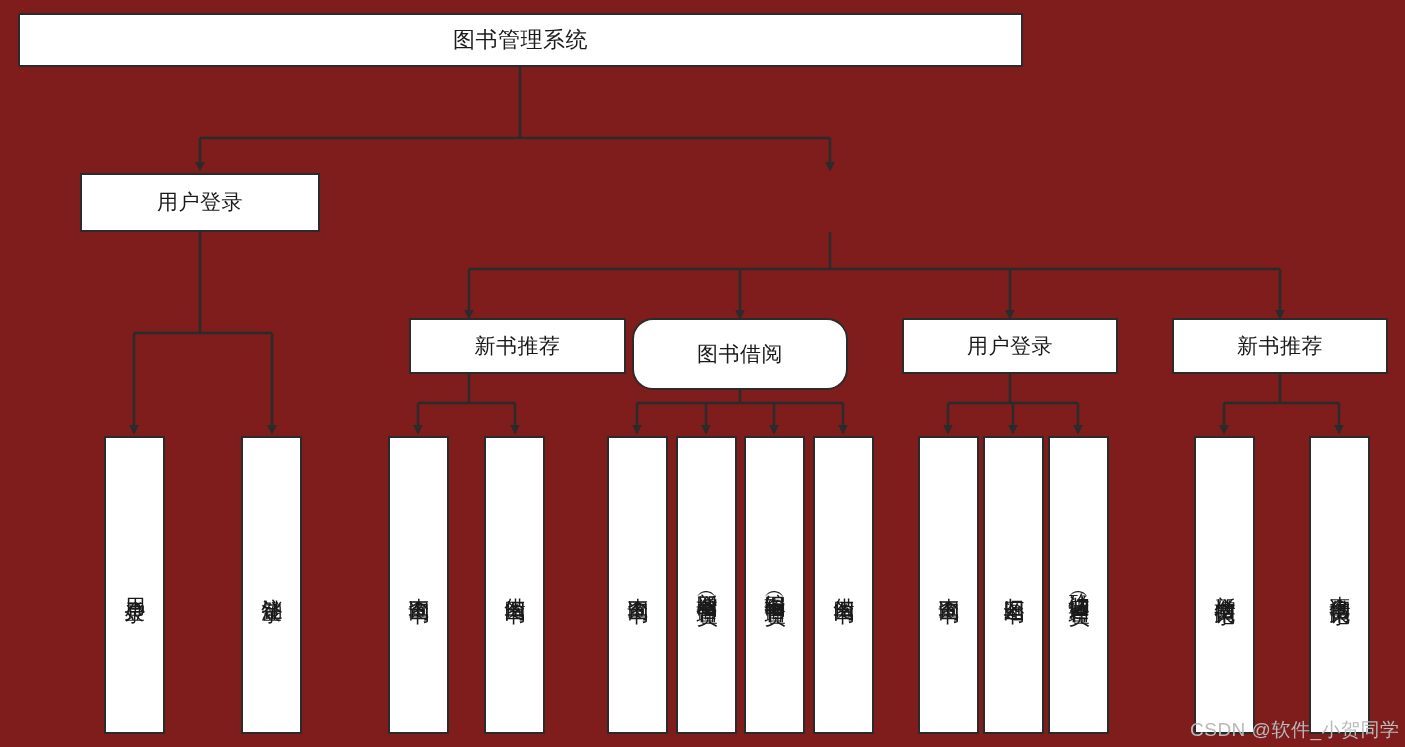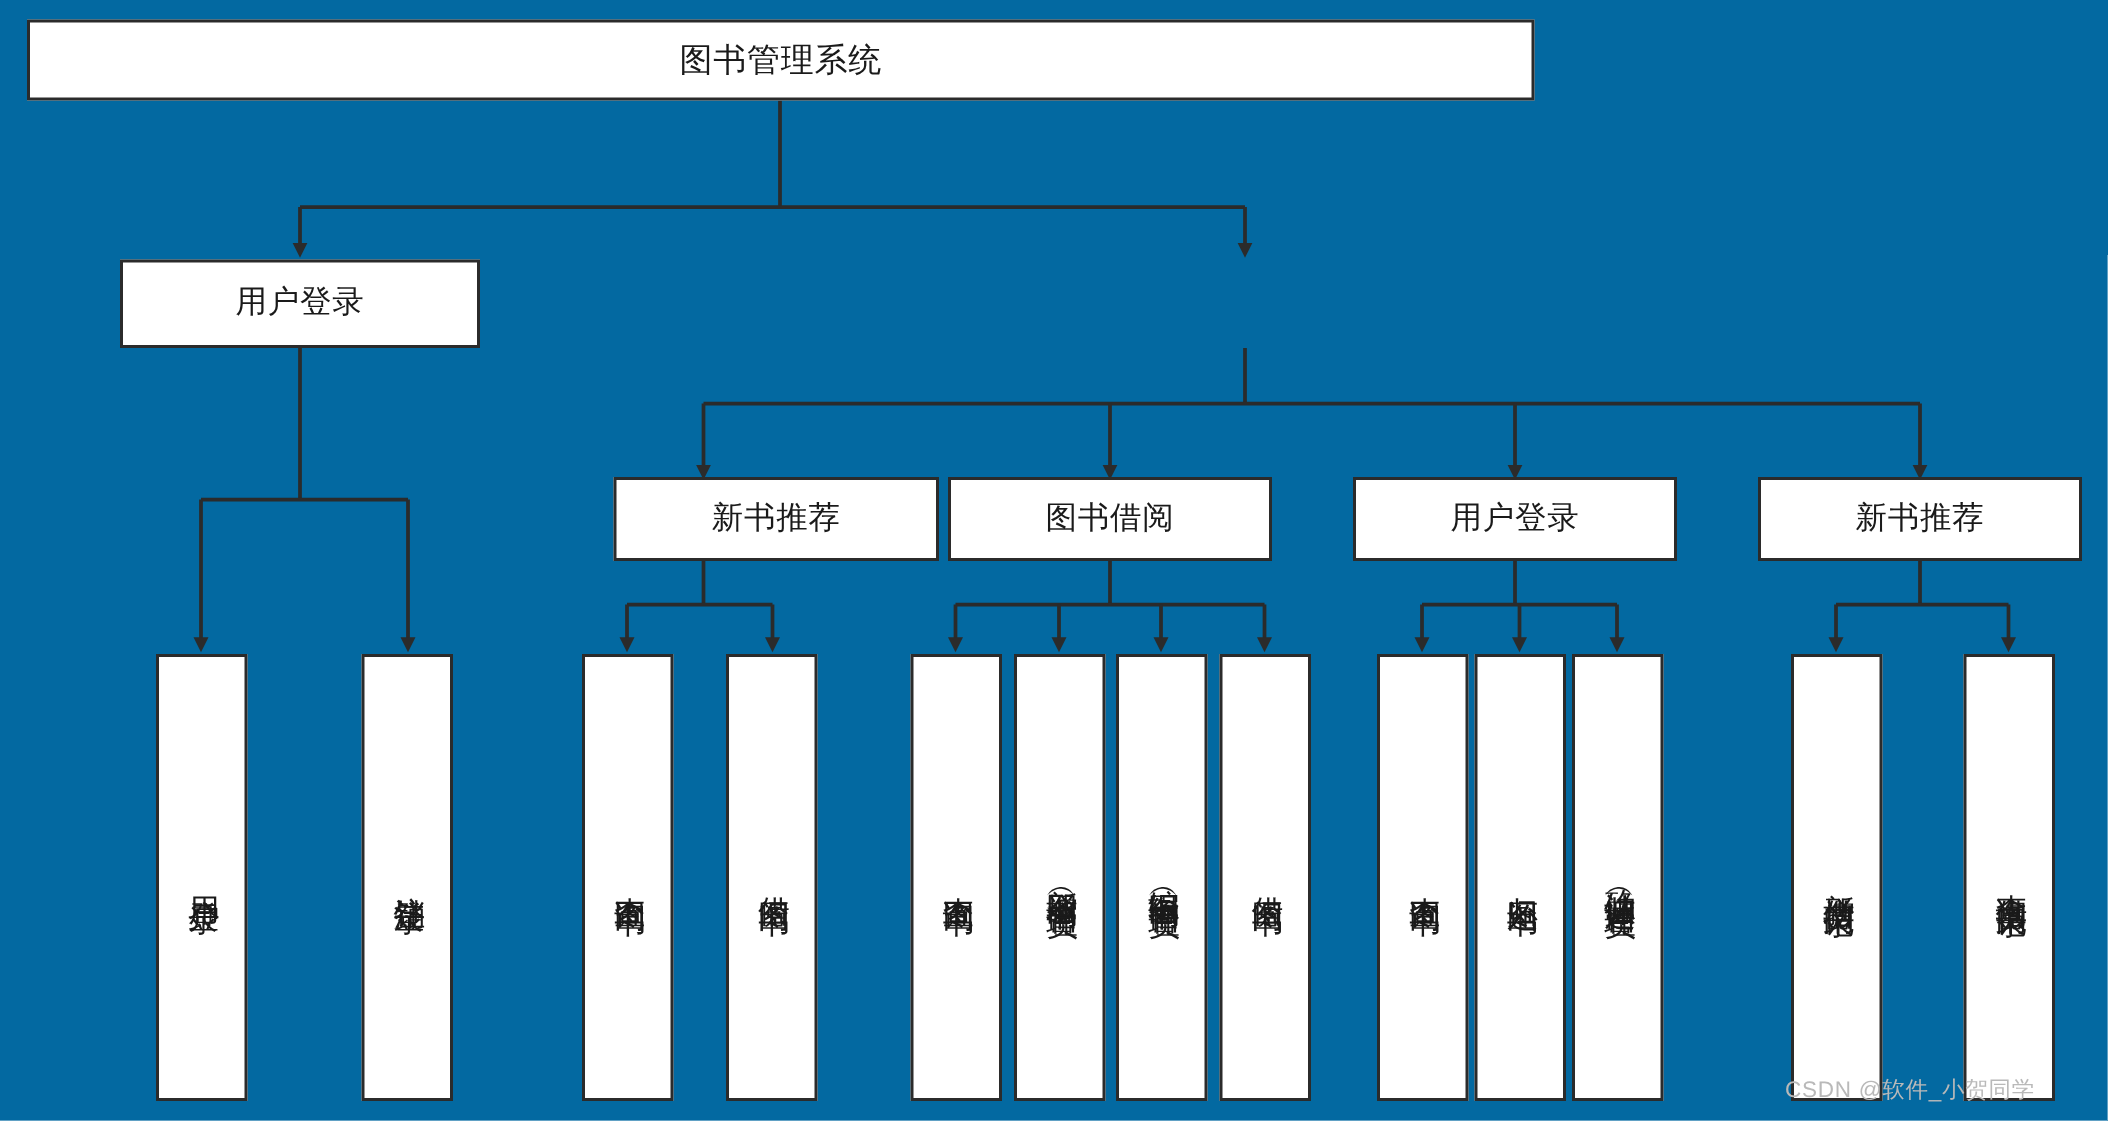--- a/index.html
+++ b/index.html
@@ -11,21 +11,21 @@
     width: 1405px;
     height: 747px;
     font-family: "Liberation Sans", "DejaVu Sans", sans-serif;
     overflow: hidden;
     position: relative;
   }
   #diagram-root {
     position: relative;
     width: 1405px;
     height: 747px;
-    background: #0369a1;
+    background: #7f1d1d;
   }
   svg.diagram-canvas {
     position: absolute;
     left: 0;
     top: 0;
     width: 1405px;
     height: 747px;
   }
   .node-box {
     position: absolute;
@@ -62,21 +62,21 @@
     text-orientation: upright;
     font-size: 21px;
     line-height: 1.28;
     letter-spacing: 2px;
     color: #1a1a1a;
     white-space: nowrap;
     text-align: center;
   }
   .watermark {
     position: absolute;
-    font-size: 15px;
+    font-size: 19px;
     color: #b9b9b9;
     white-space: nowrap;
     letter-spacing: 0.5px;
     pointer-events: none;
   }
 </style>
 </head>
 <body>
 
 <div id="diagram-root">
@@ -147,21 +147,21 @@
     <span class="node-label">图书管理系统</span>
   </div>
 
   <div class="node-box level2" style="left:80px; top:173px; width:240px; height:59px;">
     <span class="node-label">用户登录</span>
   </div>
 
   <div class="node-box level3" style="left:361px; top:318px; width:217px; height:56px;margin-left:48px;">
     <span class="node-label">新书推荐</span>
   </div>
-  <div class="node-box level3" style="left:632px; top:318px; width:216px; height:56px;">
+  <div class="node-box level3" style="left:632px; top:318px; width:216px; height:72px;border-radius:21px;">
     <span class="node-label">图书借阅</span>
   </div>
   <div class="node-box level3" style="left:902px; top:318px; width:216px; height:56px;">
     <span class="node-label">用户登录</span>
   </div>
   <div class="node-box level3" style="left:1172px; top:318px; width:216px; height:56px;">
     <span class="node-label">新书推荐</span>
   </div>
 
   <div class="leaf-box" style="left:104px; top:436px; width:61px; height:298px;">

